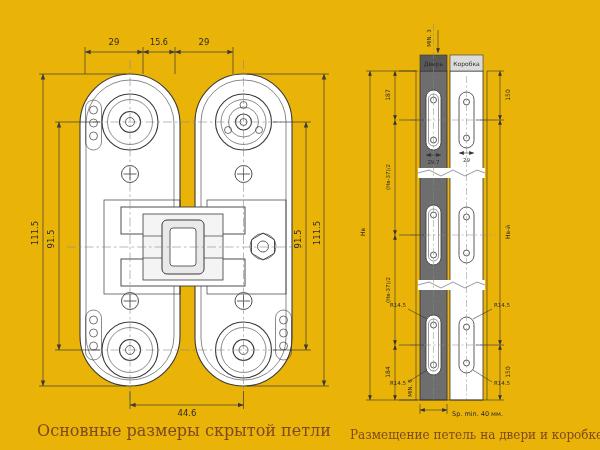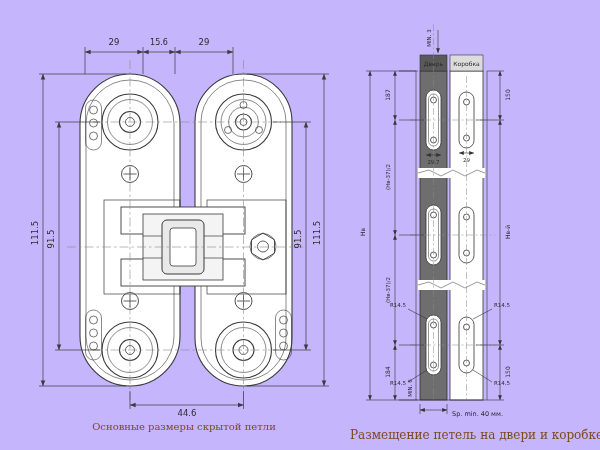--- a/index.html
+++ b/index.html
@@ -1,25 +1,25 @@
 <!DOCTYPE html>
 <html><head>
 <meta charset="utf-8">
 <style>
   * { margin:0; padding:0; box-sizing:border-box; }
   html,body { width:600px; height:450px; }
   body { background:#ffffff; position:relative; overflow:hidden;
          font-family:"DejaVu Sans", sans-serif; }
-  .page { position:absolute; inset:0; background:#c4b5fd; }
+  .page { position:absolute; inset:0; background:#eab308; }
   .left-svg  { position:absolute; left:25px;  top:14px; width:315px; height:405px; }
   .right-svg { position:absolute; left:352px; top:8px;  width:238px; height:418px; }
   svg text { font-family:"DejaVu Sans", sans-serif; fill:#2b2b2b; }
   .caption { position:absolute; color:#7d4a1f; font-family:"DejaVu Serif", serif;
              text-align:center; white-space:nowrap; }
-  .caption-left  { left:28px;  top:421px; width:312px; font-size:10px; }
+  .caption-left  { left:28px;  top:421px; width:312px; font-size:16px; }
   .caption-right { left:350px; top:428px; width:248px; font-size:12px; }
 </style>
 </head>
 <body>
 
 <div class="page">
 
   <svg class="left-svg" viewBox="0 0 315 405">
     <defs>
       <marker id="arrL" viewBox="0 0 10 10" refX="10" refY="5" markerWidth="8" markerHeight="8" orient="auto-start-reverse">

